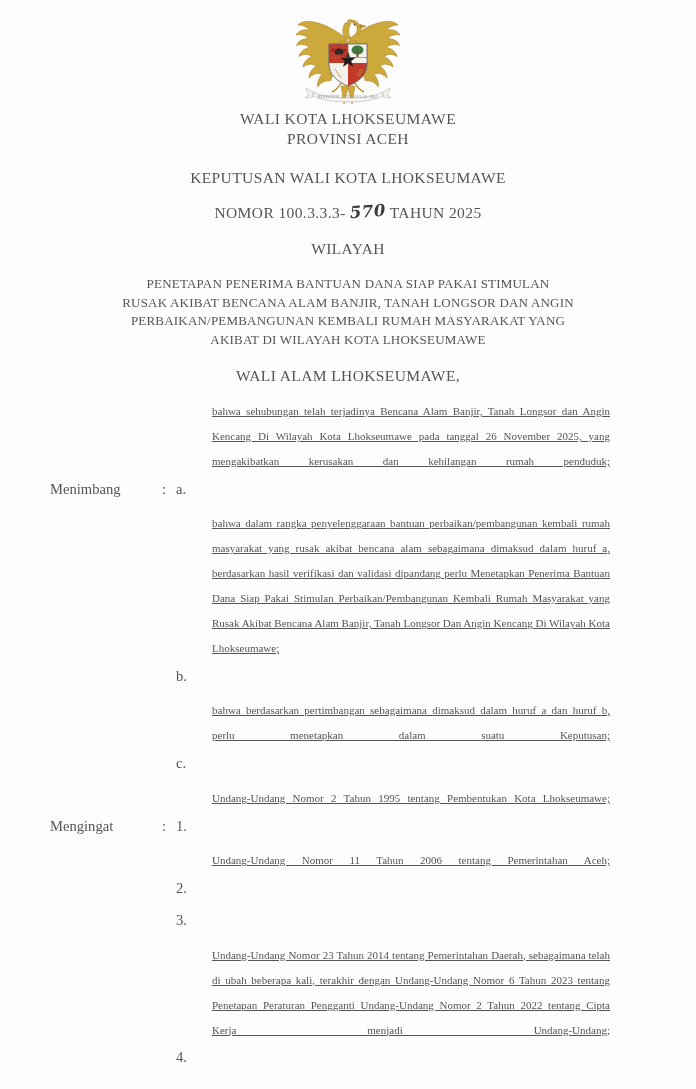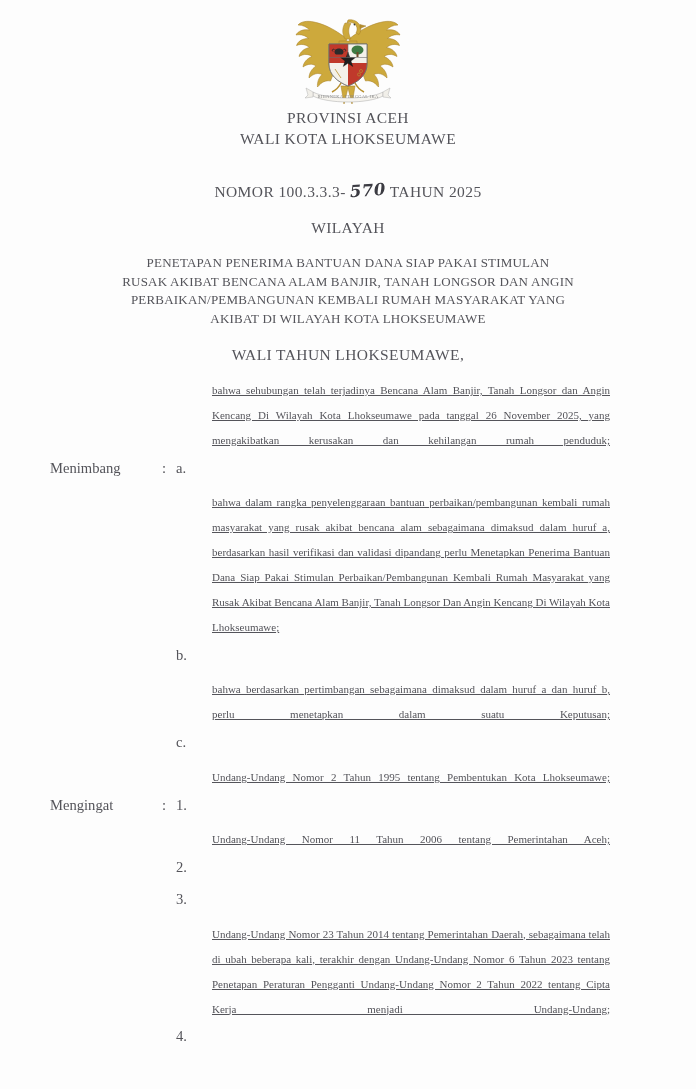--- a/index.html
+++ b/index.html
@@ -194,25 +194,26 @@
           <path d="M60 168 C90 184 170 184 200 168 L200 176 C170 192 90 192 60 176 Z" fill="#f6f4ef" stroke="#a9a9a9" stroke-width="1"></path>
           <path d="M60 168 L46 160 L50 174 L44 180 L60 178 Z" fill="#f1efe9" stroke="#a9a9a9" stroke-width="0.9"></path>
           <path d="M200 168 L214 160 L210 174 L216 180 L200 178 Z" fill="#f1efe9" stroke="#a9a9a9" stroke-width="0.9"></path>
           <text x="130" y="180" font-family="Liberation Serif, serif" font-size="9" fill="#8a8a8a" text-anchor="middle" letter-spacing="0.6">BHINNEKA TUNGGAL IKA</text>
         </g>
       </g>
     </svg>
   </div>
 
   <div class="head-block">
+    <div class="hline">WALI KOTA LHOKSEUMAWE</div>
     <div class="hline tight">PROVINSI ACEH</div>
-    <div class="hline">WALI KOTA LHOKSEUMAWE</div>
 
     <div class="gap-18"></div>
 
+    <div class="hline">KEPUTUSAN WALI KOTA LHOKSEUMAWE</div>
 
     <div class="gap-14"></div>
 
     <div class="nomor-line">
       <span>NOMOR 100.3.3.3-</span><span class="handwritten">570</span><span>TAHUN 2025</span>
     </div>
 
     <div class="gap-14"></div>
 
     <div class="hline">WILAYAH</div>
@@ -221,21 +222,21 @@
 
     <div class="title-block">
       <div>PENETAPAN PENERIMA BANTUAN DANA SIAP PAKAI STIMULAN</div>
       <div>RUSAK AKIBAT BENCANA ALAM BANJIR, TANAH LONGSOR DAN ANGIN</div>
       <div>PERBAIKAN/PEMBANGUNAN KEMBALI RUMAH MASYARAKAT YANG</div>
       <div>AKIBAT DI WILAYAH KOTA LHOKSEUMAWE</div>
     </div>
 
     <div class="gap-16"></div>
 
-    <div class="hline">WALI TAHUN LHOKSEUMAWE,</div>
+    <div class="hline">WALI ALAM LHOKSEUMAWE,</div>
   </div>
 
   <div class="clauses">
 
     <div class="row">
       <div class="lbl">Menimbang</div>
       <div class="colon">:</div>
       <div class="mark">a.</div>
       <div class="body-txt">bahwa sehubungan telah terjadinya Bencana Alam Banjir, Tanah Longsor dan Angin Kencang Di Wilayah Kota Lhokseumawe pada tanggal 26 November 2025, yang mengakibatkan kerusakan dan kehilangan rumah penduduk;</div>
     </div>

